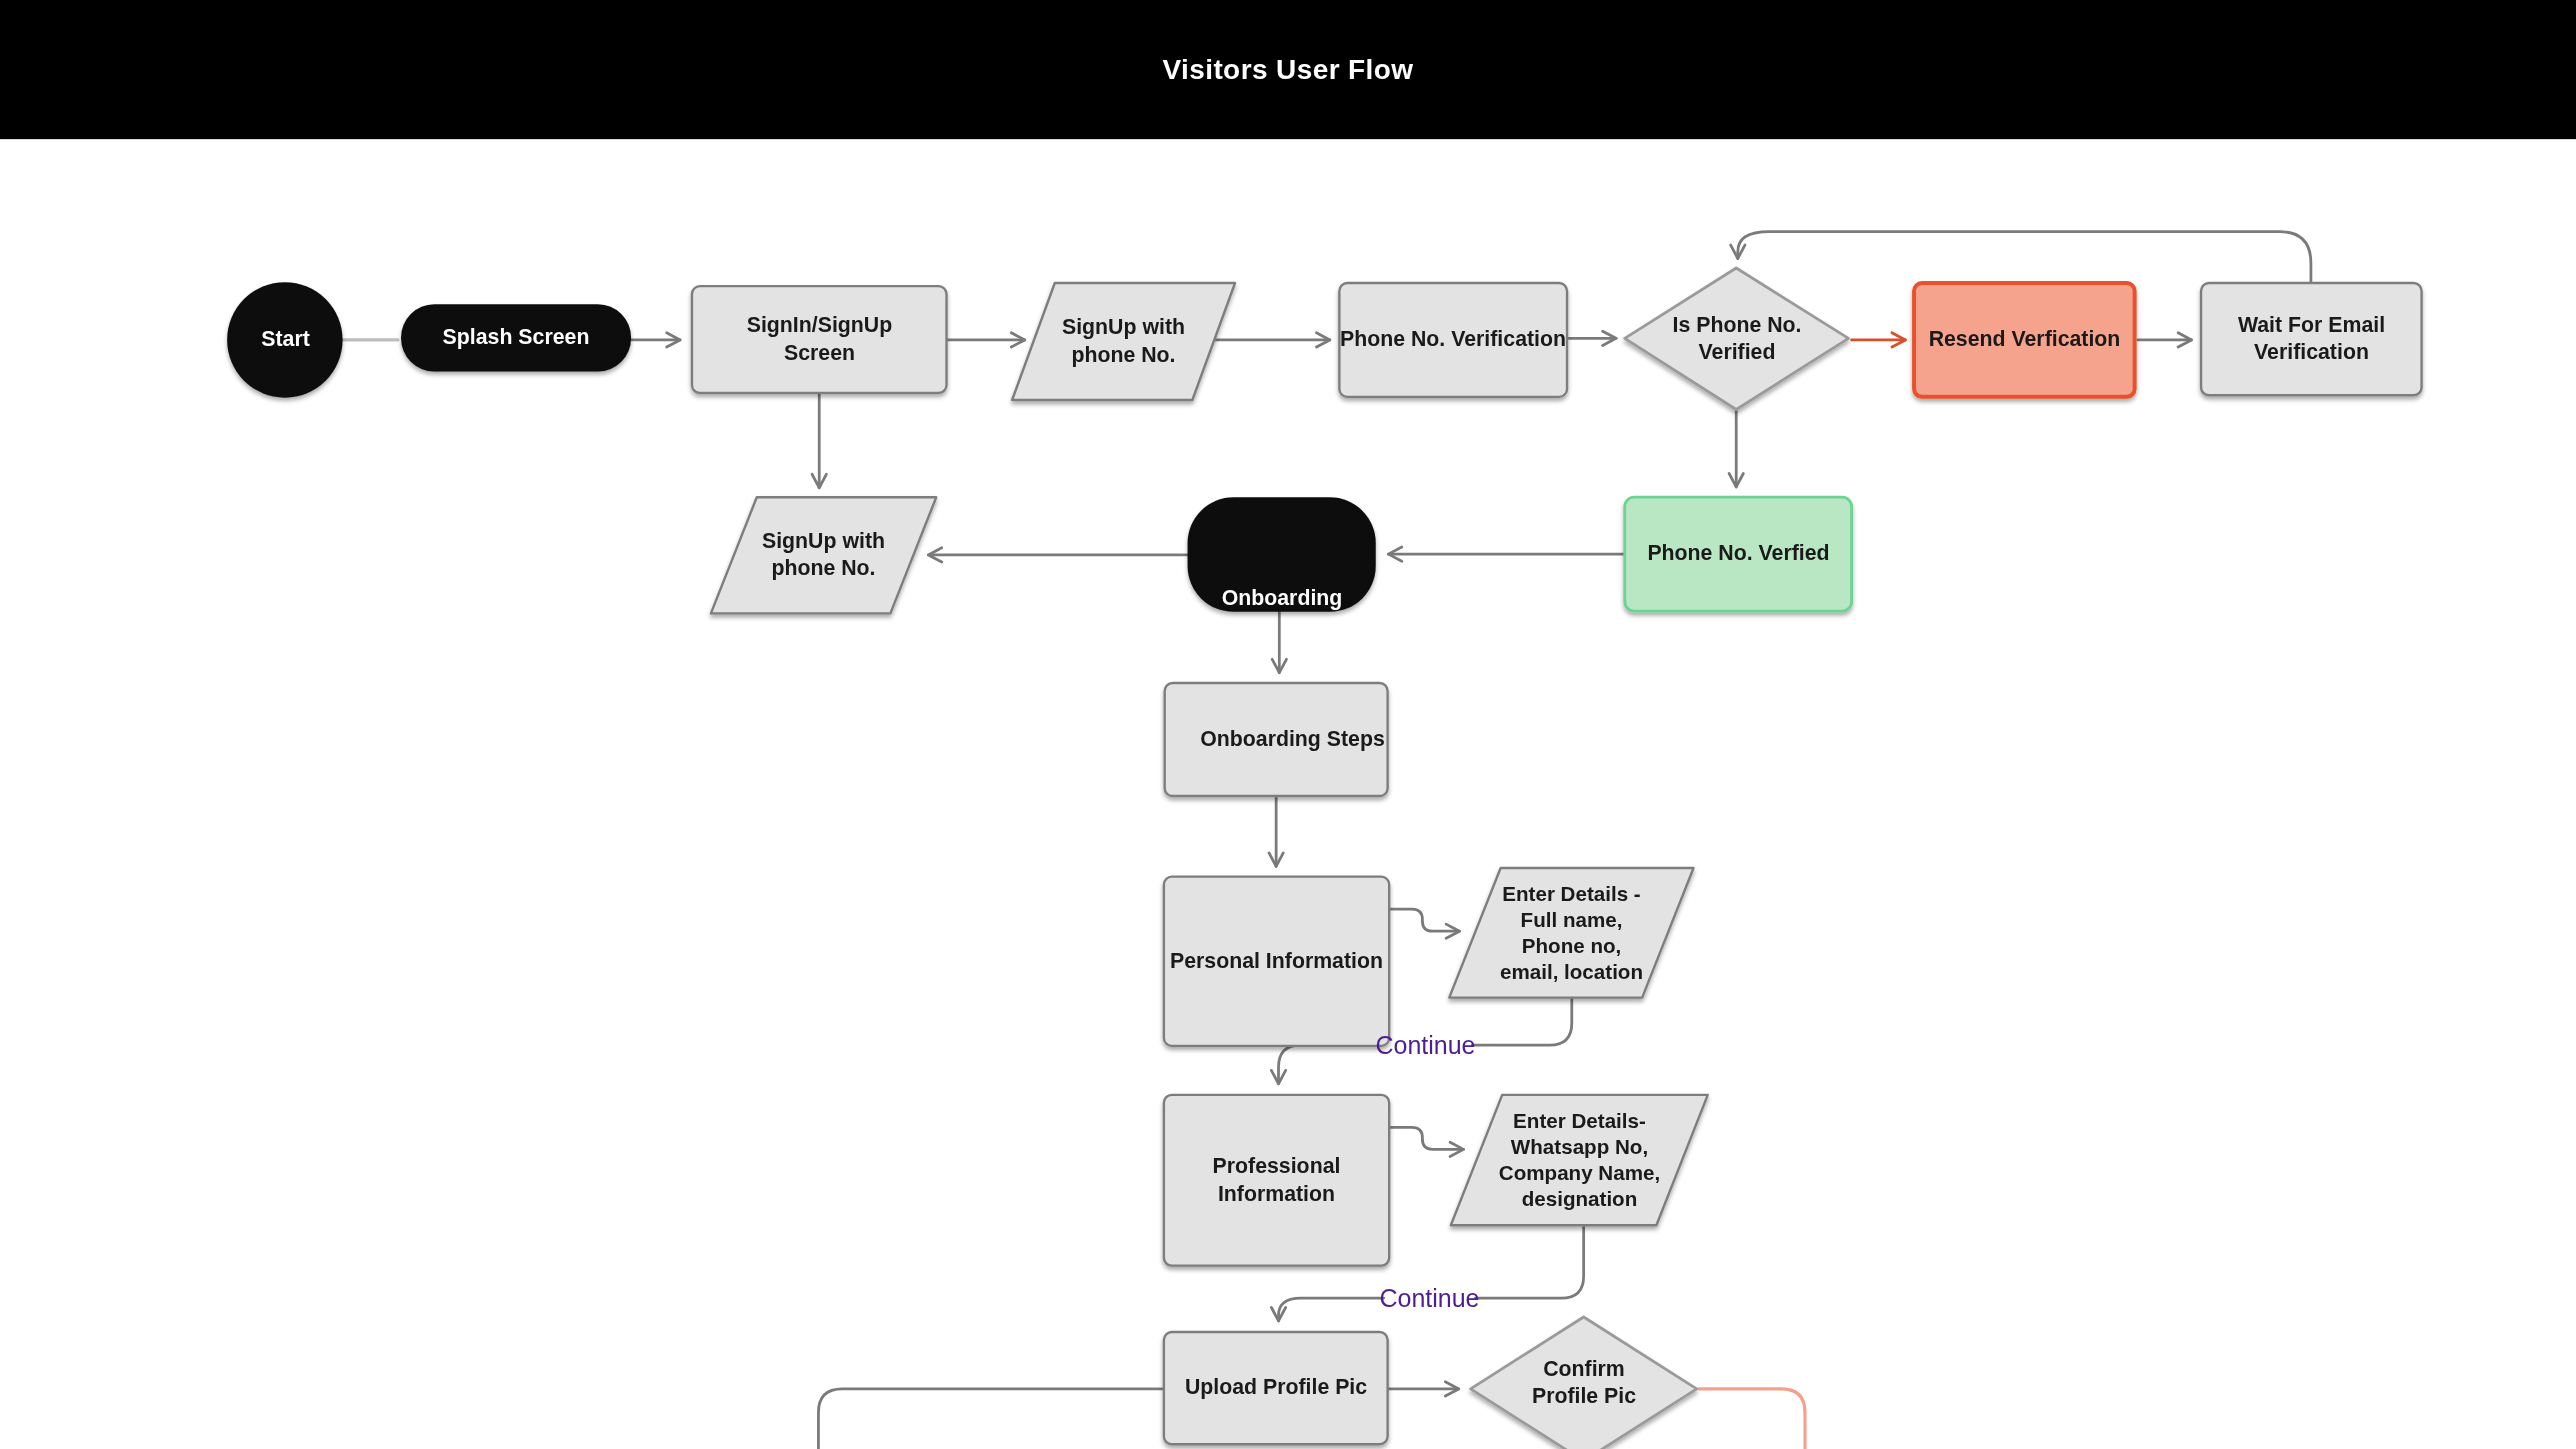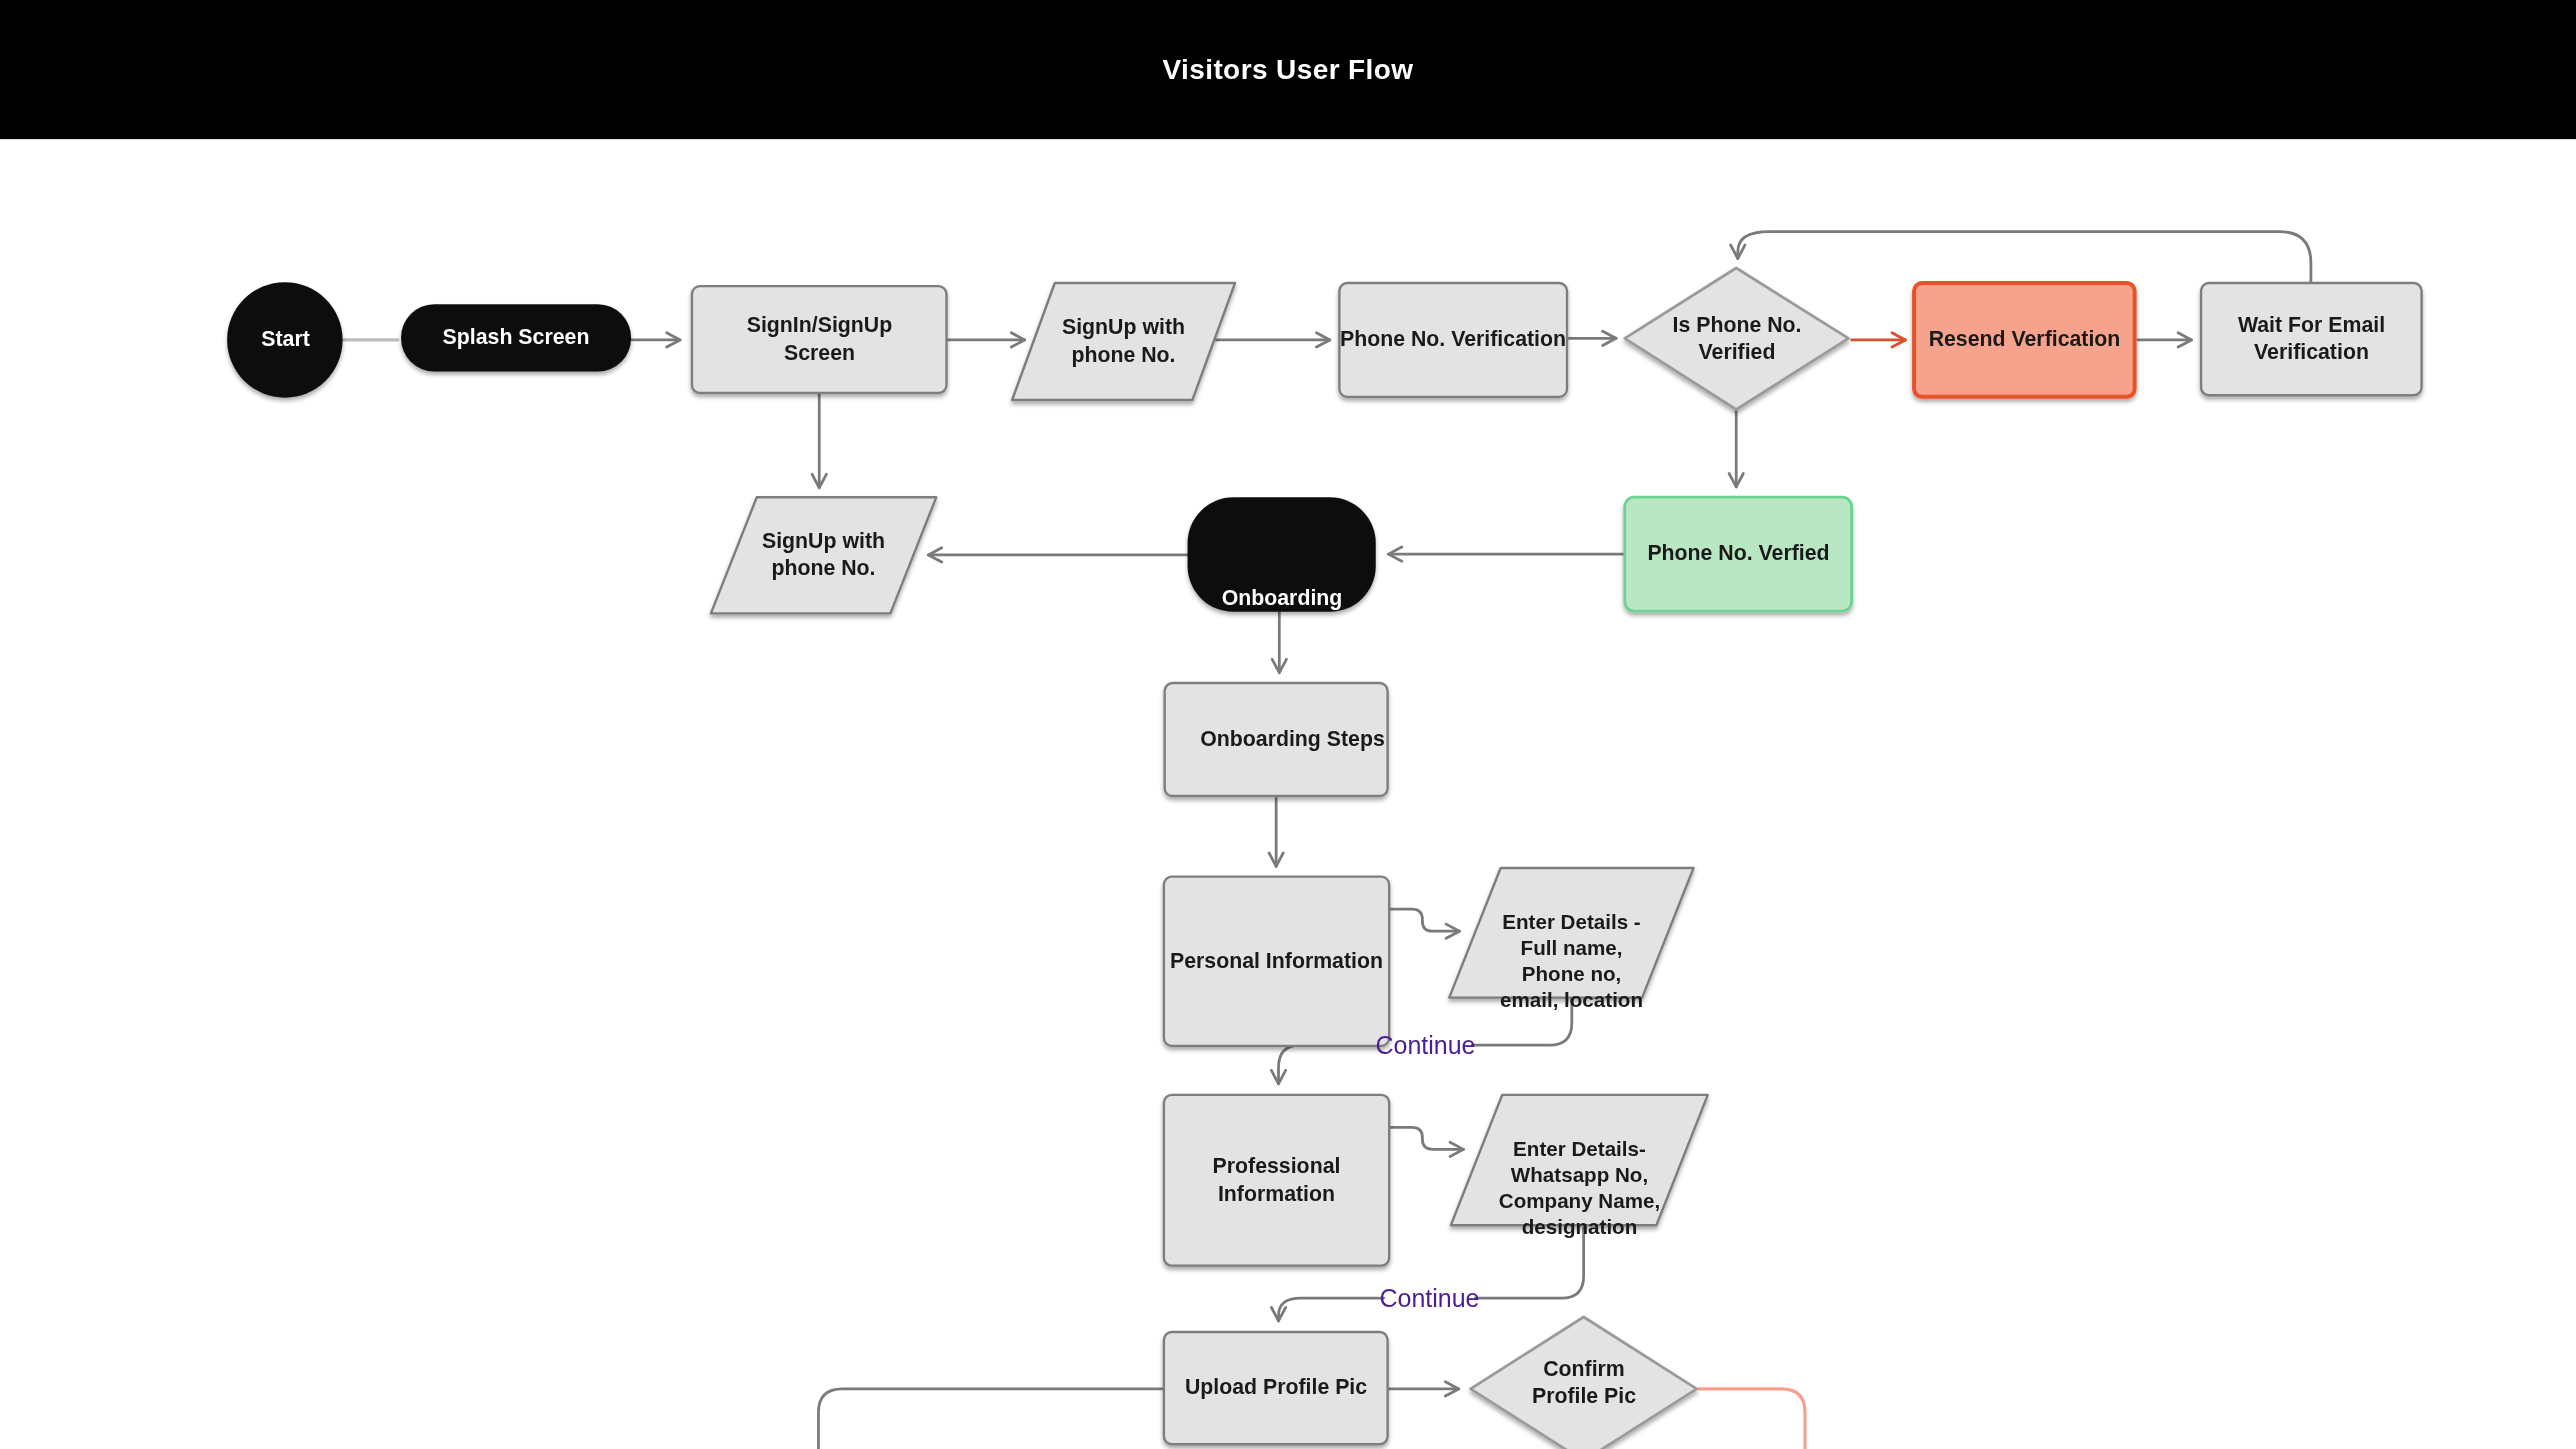--- a/index.html
+++ b/index.html
@@ -15,21 +15,21 @@
   #header h1{
     margin:0;color:#ffffff;font-size:28px;font-weight:700;letter-spacing:0.4px;
     font-family:"Liberation Sans",sans-serif;
   }
   #flow-svg{position:absolute;left:0;top:0;z-index:1;}
   .label{
     position:absolute;z-index:2;display:flex;align-items:center;justify-content:center;
     text-align:center;font-weight:700;font-size:21.3px;line-height:1.27;color:#1a1a1a;
     white-space:pre-line;pointer-events:none;
   }
-  .label.small{font-size:20.6px;margin-top:28px;}
+  .label.small{font-size:20.6px;}
   .label.inverse{color:#ffffff;}
   .edge-label{
     position:absolute;z-index:2;display:flex;align-items:center;justify-content:center;
     font-weight:400;font-size:25px;color:#4c1d95;
   }
 </style>
 </head>
 <body>
 
 <div id="canvas">

